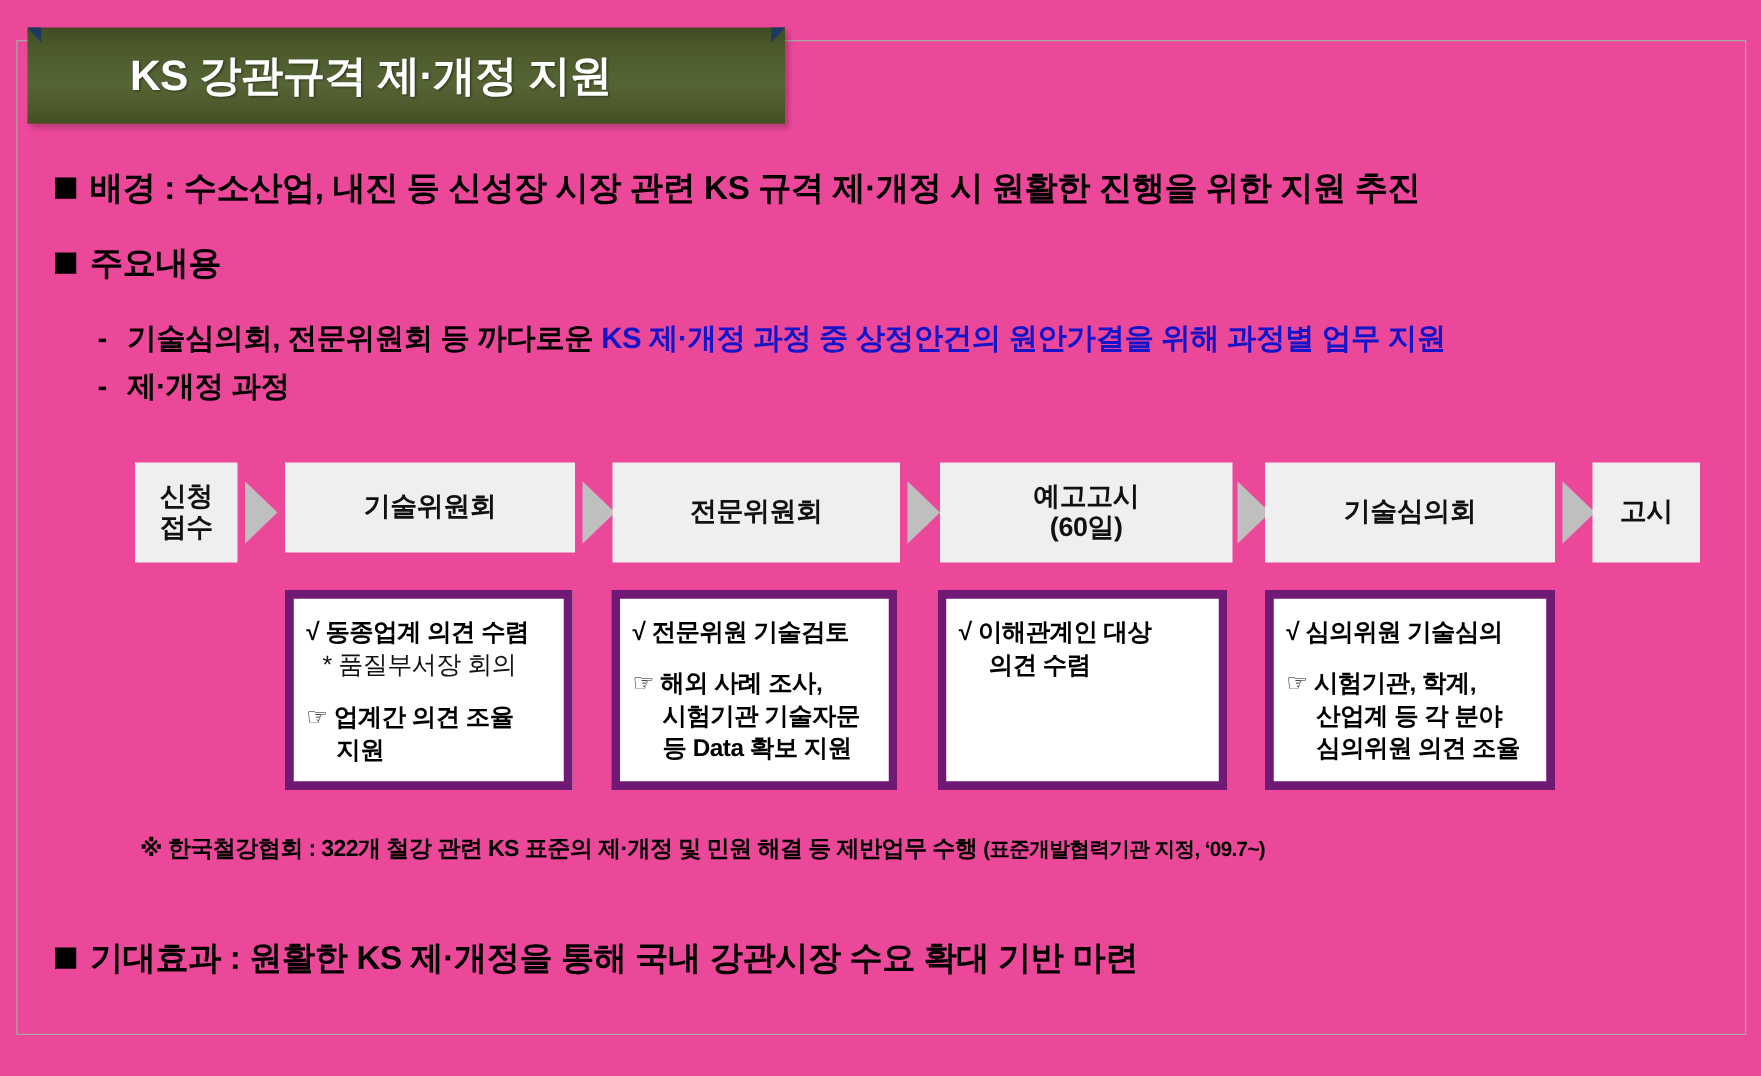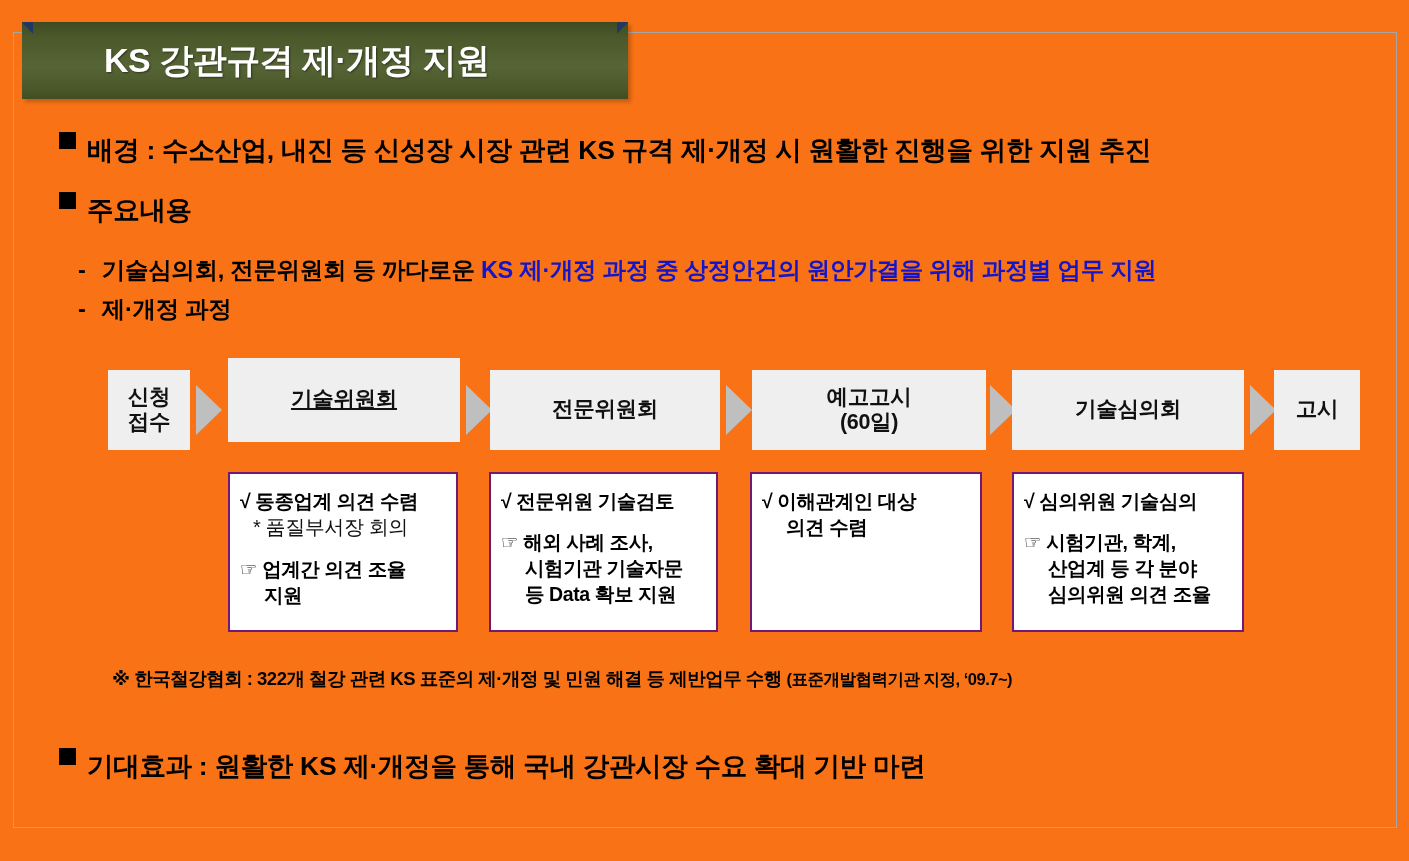--- a/index.html
+++ b/index.html
@@ -8,21 +8,21 @@
     width: 1409px; height: 861px;
     background: #ffffff;
     font-family: "Liberation Sans", "DejaVu Sans", sans-serif;
     overflow: hidden;
   }
 
   #slide {
     position: relative;
     width: 1409px;
     height: 861px;
-    background: #f97316;
+    background: #ec4899;
   }
 
   
   .slide-frame {
     position: absolute;
     left: 13px;
     top: 32px;
     width: 1384px;
     height: 796px;
     border: 1px solid #a6a6a6;
@@ -66,23 +66,22 @@
     width: 0; height: 0;
     border-right: 11px solid transparent;
     border-top: 12px solid #1f3864;
     z-index: 6;
   }
 
   
   .bullet-line {
     position: absolute;
     display: flex;
-    align-items: flex-start;
-    white-space: nowrap;
-    margin-left: 15px;
+    align-items: center;
+    white-space: nowrap;
   }
   .sq {
     display: inline-block;
     width: 17px; height: 17px;
     background: #000000;
     margin-right: 11px;
     flex: 0 0 auto;
   }
   .h1-text {
     font-size: 26.5px;
@@ -127,21 +126,21 @@
     width: 0; height: 0;
     border-top: 25px solid transparent;
     border-bottom: 25px solid transparent;
     border-left: 26px solid #bfbfbf;
   }
 
   
   .detail-box {
     position: absolute;
     background: #ffffff;
-    border: 2px solid #701a75;
+    border: 7px solid #701a75;
     padding: 14px 8px 10px 10px;
   }
   .d-line {
     font-size: 19.5px;
     font-weight: bold;
     color: #000000;
     line-height: 1.34;
     white-space: nowrap;
     letter-spacing: -0.4px;
   }
@@ -204,21 +203,21 @@
     <span>-</span>
     <span style="padding-left:10px">제·개정 과정</span>
   </div>
 
   <div class="flow-box" style="left:108px; top:370px; width:82px; height:80px;">
     <span>신청</span>
     <span>접수</span>
   </div>
   <div class="arrow" style="left:196px; top:385px;"></div>
 
-  <div class="flow-box" style="left:228px; top:358px; width:232px; height:84px;text-decoration:underline;">
+  <div class="flow-box" style="left:228px; top:370px; width:232px; height:72px;">
     <span>기술위원회</span>
   </div>
   <div class="arrow" style="left:466px; top:385px;"></div>
 
   <div class="flow-box" style="left:490px; top:370px; width:230px; height:80px;">
     <span>전문위원회</span>
   </div>
   <div class="arrow" style="left:726px; top:385px;"></div>
 
   <div class="flow-box" style="left:752px; top:370px; width:234px; height:80px;">

